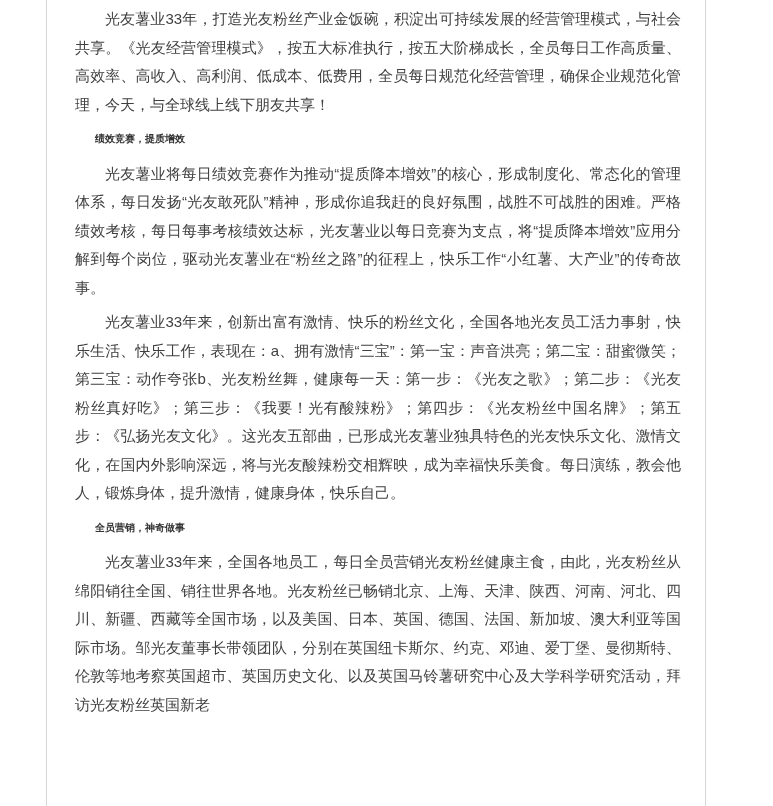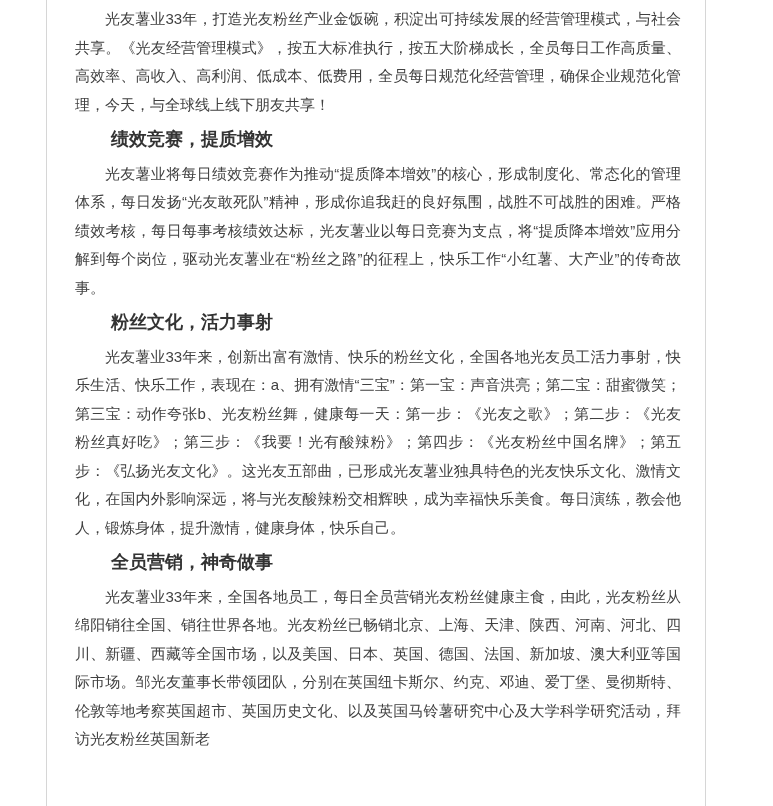--- a/index.html
+++ b/index.html
@@ -29,40 +29,39 @@
     font-size: 15px;
     line-height: 28.5px;
     color: #404040;
     text-align: justify;
     text-justify: inter-ideograph;
     text-indent: 2em;
     word-break: break-all;
   }
   .article-column h3 {
     margin: 0 0 6px 0;
-    font-size: 18px;
+    font-size: 10px;
     line-height: 28.5px;
     color: #333333;
     font-weight: bold;
     text-indent: 2em;
   }
 </style>
 </head>
 <body>
 
 <div class="page">
   <div class="article-column">
 
     <p>光友薯业33年，打造光友粉丝产业金饭碗，积淀出可持续发展的经营管理模式，与社会共享。《光友经营管理模式》，按五大标准执行，按五大阶梯成长，全员每日工作高质量、高效率、高收入、高利润、低成本、低费用，全员每日规范化经营管理，确保企业规范化管理，今天，与全球线上线下朋友共享！</p>
 
     <h3>绩效竞赛，提质增效</h3>
 
     <p>光友薯业将每日绩效竞赛作为推动“提质降本增效”的核心，形成制度化、常态化的管理体系，每日发扬“光友敢死队”精神，形成你追我赶的良好氛围，战胜不可战胜的困难。严格绩效考核，每日每事考核绩效达标，光友薯业以每日竞赛为支点，将“提质降本增效”应用分解到每个岗位，驱动光友薯业在“粉丝之路”的征程上，快乐工作“小红薯、大产业”的传奇故事。</p>
 
-    <h3>粉丝文化，活力事射</h3>
 
     <p>光友薯业33年来，创新出富有激情、快乐的粉丝文化，全国各地光友员工活力事射，快乐生活、快乐工作，表现在：a、拥有激情“三宝”：第一宝：声音洪亮；第二宝：甜蜜微笑；第三宝：动作夸张b、光友粉丝舞，健康每一天：第一步：《光友之歌》；第二步：《光友粉丝真好吃》；第三步：《我要！光有酸辣粉》；第四步：《光友粉丝中国名牌》；第五步：《弘扬光友文化》。这光友五部曲，已形成光友薯业独具特色的光友快乐文化、激情文化，在国内外影响深远，将与光友酸辣粉交相辉映，成为幸福快乐美食。每日演练，教会他人，锻炼身体，提升激情，健康身体，快乐自己。</p>
 
 
     <h3>全员营销，神奇做事</h3>
 
     <p>光友薯业33年来，全国各地员工，每日全员营销光友粉丝健康主食，由此，光友粉丝从绵阳销往全国、销往世界各地。光友粉丝已畅销北京、上海、天津、陕西、河南、河北、四川、新疆、西藏等全国市场，以及美国、日本、英国、德国、法国、新加坡、澳大利亚等国际市场。邹光友董事长带领团队，分别在英国纽卡斯尔、约克、邓迪、爱丁堡、曼彻斯特、伦敦等地考察英国超市、英国历史文化、以及英国马铃薯研究中心及大学科学研究活动，拜访光友粉丝英国新老</p>
 
   </div>
 </div>

